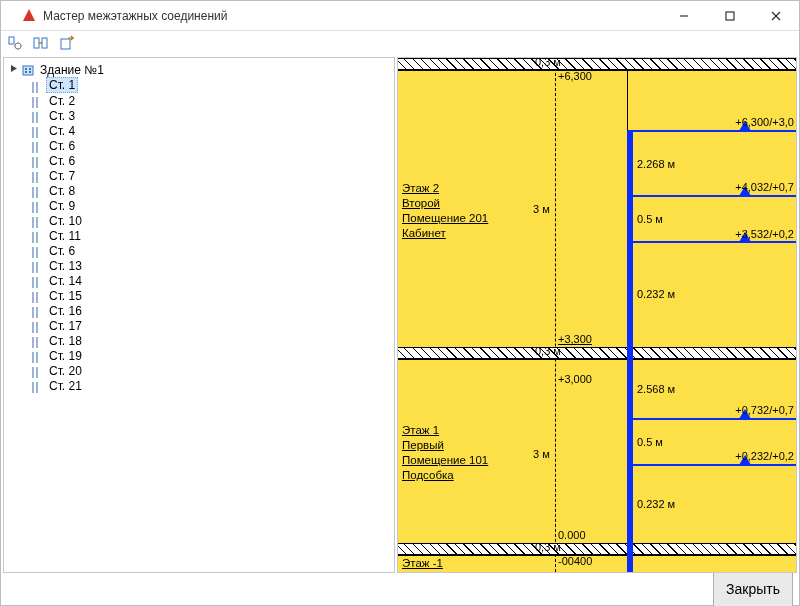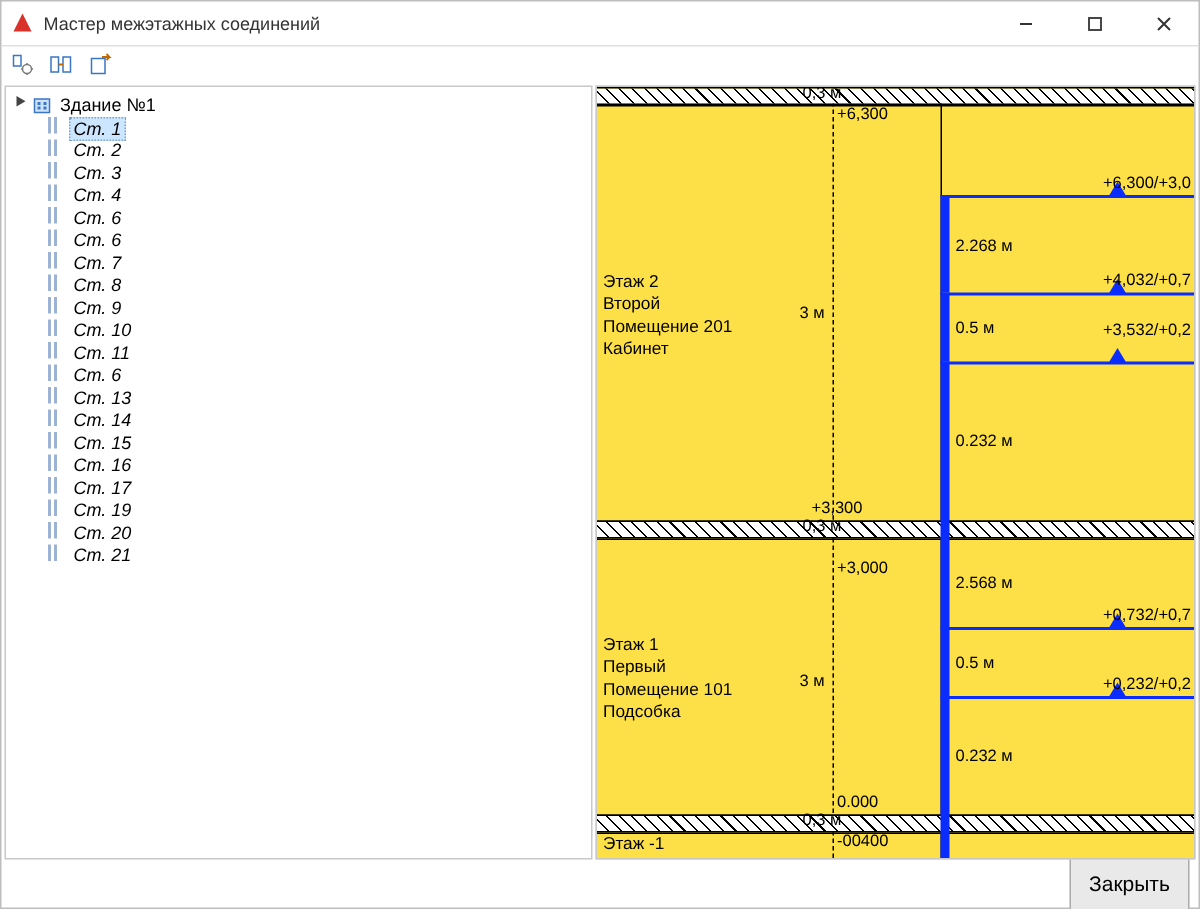--- a/index.html
+++ b/index.html
@@ -8,21 +8,21 @@
     --text: #000;
     --sel-border: #7da2ce;
     --sel-bg: #cde6ff;
     --hatch-h: 12px;
   }
   * { box-sizing: border-box; }
   html, body { margin:0; padding:0; font-family: "Segoe UI", Tahoma, sans-serif; font-size:12px; color:var(--text); background:#fff; }
   .window { width:800px; height:606px; border:1px solid #bdbdbd; display:flex; flex-direction:column; background:#fff; }
 
   
-  .titlebar { height:30px; display:flex; align-items:center; padding:0 0 0 6px; border-bottom:1px solid #e0e0e0; }
+  .titlebar { height:30px; display:flex; align-items:center; padding:0 0 0 20px; border-bottom:1px solid #e0e0e0; }
   .titlebar .app-icon { width:16px; height:16px; margin-right:6px; display:flex; }
   .titlebar .title-text { flex:1; color:#333; font-size:12px; }
   .win-buttons { display:flex; height:100%; }
   .win-btn { width:46px; display:flex; align-items:center; justify-content:center; color:#555; font-size:13px; }
 
   
   .toolbar { height:24px; display:flex; align-items:center; padding:0 4px; gap:6px; border-bottom:1px solid transparent; }
   .tb-btn { width:20px; height:20px; display:flex; align-items:center; justify-content:center; border-radius:2px; }
 
   
@@ -30,21 +30,21 @@
   .left-pane { width:392px; border:1px solid var(--border-gray); margin:2px; display:flex; flex-direction:column; overflow:auto; }
   .right-pane { flex:1; border:1px solid var(--border-gray); margin:2px 2px 2px 0; position:relative; overflow:hidden; background:#fde047; }
 
   
   .tree { padding:4px 4px; user-select:none; }
   .tree-row { display:flex; align-items:center; height:16px; line-height:16px; }
   .tree-toggle { width:12px; text-align:center; color:#555; font-size:10px; }
   .tree-icon { width:16px; height:14px; display:flex; align-items:center; justify-content:center; margin-right:2px; }
   .tree-label { padding:0 2px; }
   .tree-children { margin-left:22px; }
-  .leaf { display:flex; align-items:flex-start; height:15px;font-style:italic; }
+  .leaf { display:flex; align-items:flex-end; height:15px; }
   .leaf .bars { width:10px; display:flex; gap:2px; margin-left:2px; margin-right:4px; }
   .leaf .bars span { width:2px; height:11px; background:#9db3d6; display:inline-block; }
   .leaf .lbl { padding:0 3px; }
   .leaf.selected .lbl { background:var(--sel-bg); border:1px dotted var(--sel-border); padding:0 2px; }
 
   
   .diagram { position:absolute; inset:0; }
   .hatch {
     position:absolute; left:0; right:0; height:var(--hatch-h);
     background: repeating-linear-gradient(45deg, #fff 0 5px, #000 5px 6px);
@@ -57,21 +57,21 @@
   .blue-v { position:absolute; width:6px; background:var(--blue); }
   .blue-h { position:absolute; height:2px; background:var(--blue); }
   .tri {
     position:absolute; width:0; height:0;
     border-left:6px solid transparent;
     border-right:6px solid transparent;
     border-bottom:10px solid var(--blue);
   }
   .lbl-abs { position:absolute; font-size:11px; color:#000; white-space:nowrap; }
   .floor-text { position:absolute; font-size:11.5px; line-height:15px; }
-  .floor-text div { white-space:nowrap; }
+  .floor-text div { white-space:nowrap;text-decoration:underline; }
 
   
   .footer { height:30px; display:flex; align-items:center; justify-content:flex-end; padding:2px 6px 4px; }
   .btn { height:38px; min-width:80px; background:#e9e9e9; border:1px solid #adadad; font-size:14px; padding:0 10px; display:flex; align-items:center; justify-content:center; }
 </style>
 </head>
 <body>
 
 <div class="window">
 
@@ -263,20 +263,27 @@
                 <span></span>
                 <span></span>
               </span>
               <span class="lbl">Ст. 17</span>
             </div>
             <div class="leaf">
               <span class="bars">
                 <span></span>
                 <span></span>
               </span>
+              <span class="lbl">Ст. 18</span>
+            </div>
+            <div class="leaf">
+              <span class="bars">
+                <span></span>
+                <span></span>
+              </span>
               <span class="lbl">Ст. 19</span>
             </div>
             <div class="leaf">
               <span class="bars">
                 <span></span>
                 <span></span>
               </span>
               <span class="lbl">Ст. 20</span>
             </div>
             <div class="leaf">
@@ -305,21 +312,21 @@
         <div style="position:absolute;left:0;right:0;top:289px;height:1px;background:#000;"></div>
         <div style="position:absolute;left:0;right:0;top:301px;height:1px;background:#000;"></div>
         <div style="position:absolute;left:0;right:0;top:485px;height:1px;background:#000;"></div>
         <div style="position:absolute;left:0;right:0;top:497px;height:1px;background:#000;"></div>
 
         <span class="lbl-abs" style="left:137px; top:-2px;">0,3 м</span>
         <span class="lbl-abs" style="left:137px; top:287px;">0,3 м</span>
         <span class="lbl-abs" style="left:137px; top:483px;">0,3 м</span>
 
         <span class="lbl-abs" style="left:160px; top:12px;">+6,300</span>
-        <span class="lbl-abs" style="left:143px; top:275px;">+3,300</span>
+        <span class="lbl-abs" style="left:160px; top:275px;text-decoration:underline;">+3,300</span>
         <span class="lbl-abs" style="left:160px; top:315px;">+3,000</span>
         <span class="lbl-abs" style="left:160px; top:471px;">0.000</span>
         <span class="lbl-abs" style="left:160px; top:497px;">-00400</span>
 
         <span class="lbl-abs" style="left:135px; top:145px;">3 м</span>
         <span class="lbl-abs" style="left:135px; top:390px;">3 м</span>
 
         <div class="floor-text" style="left:4px; top:123px;">
           <div>Этаж 2</div>
           <div>Второй</div>
@@ -349,21 +356,21 @@
 
         <div class="blue-h" style="left:229px; right:0; top:137px;"></div>
         <div class="tri" style="left:341px; top:128px;"></div>
         <span class="lbl-abs" style="right:2px; top:123px;">+4,032/+0,7</span>
 
         <div class="blue-v" style="left:229px; top:137px; height:46px;"></div>
         <span class="lbl-abs" style="left:239px; top:155px;">0.5 м</span>
 
         <div class="blue-h" style="left:229px; right:0; top:183px;"></div>
         <div class="tri" style="left:341px; top:174px;"></div>
-        <span class="lbl-abs" style="right:2px; top:156px;text-align:center;">+3,532/+0,2</span>
+        <span class="lbl-abs" style="right:2px; top:170px;text-align:center;">+3,532/+0,2</span>
 
         <div class="blue-v" style="left:229px; top:183px; height:117px;"></div>
         <span class="lbl-abs" style="left:239px; top:230px;">0.232 м</span>
 
         <div class="blue-v" style="left:229px; top:300px; height:60px;"></div>
         <span class="lbl-abs" style="left:239px; top:325px;">2.568 м</span>
 
         <div class="blue-h" style="left:229px; right:0; top:360px;"></div>
         <div class="tri" style="left:341px; top:351px;"></div>
         <span class="lbl-abs" style="right:2px; top:346px;">+0,732/+0,7</span>

